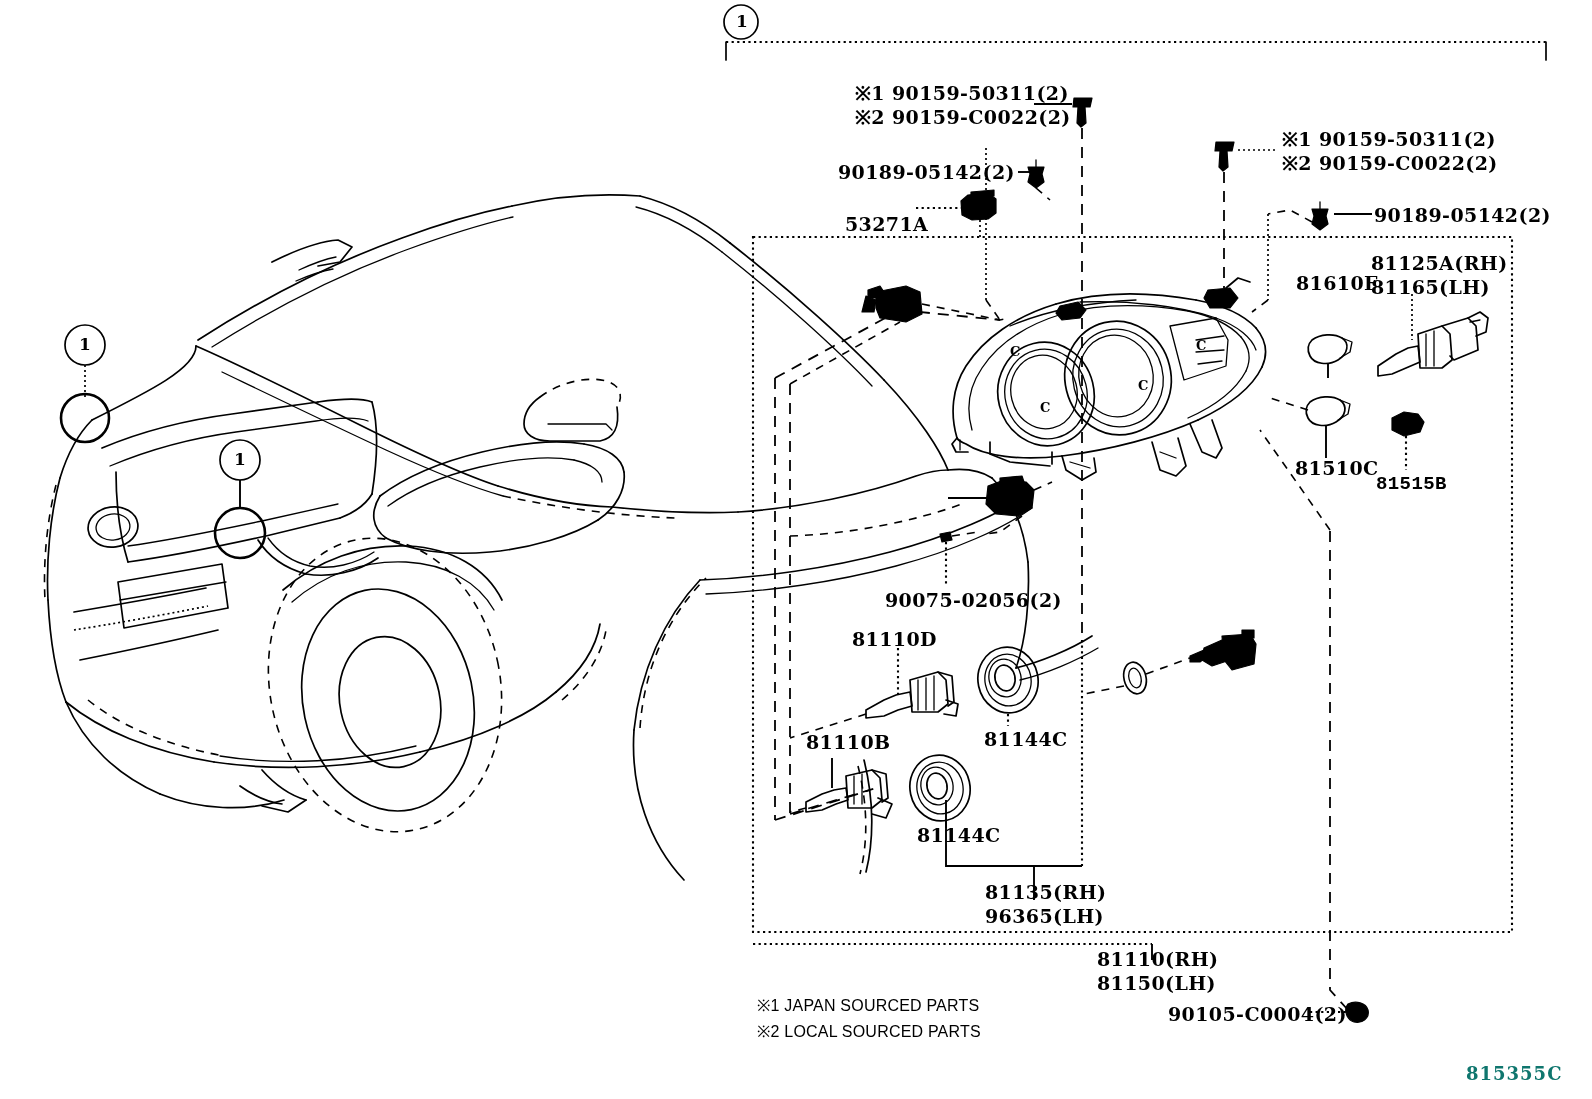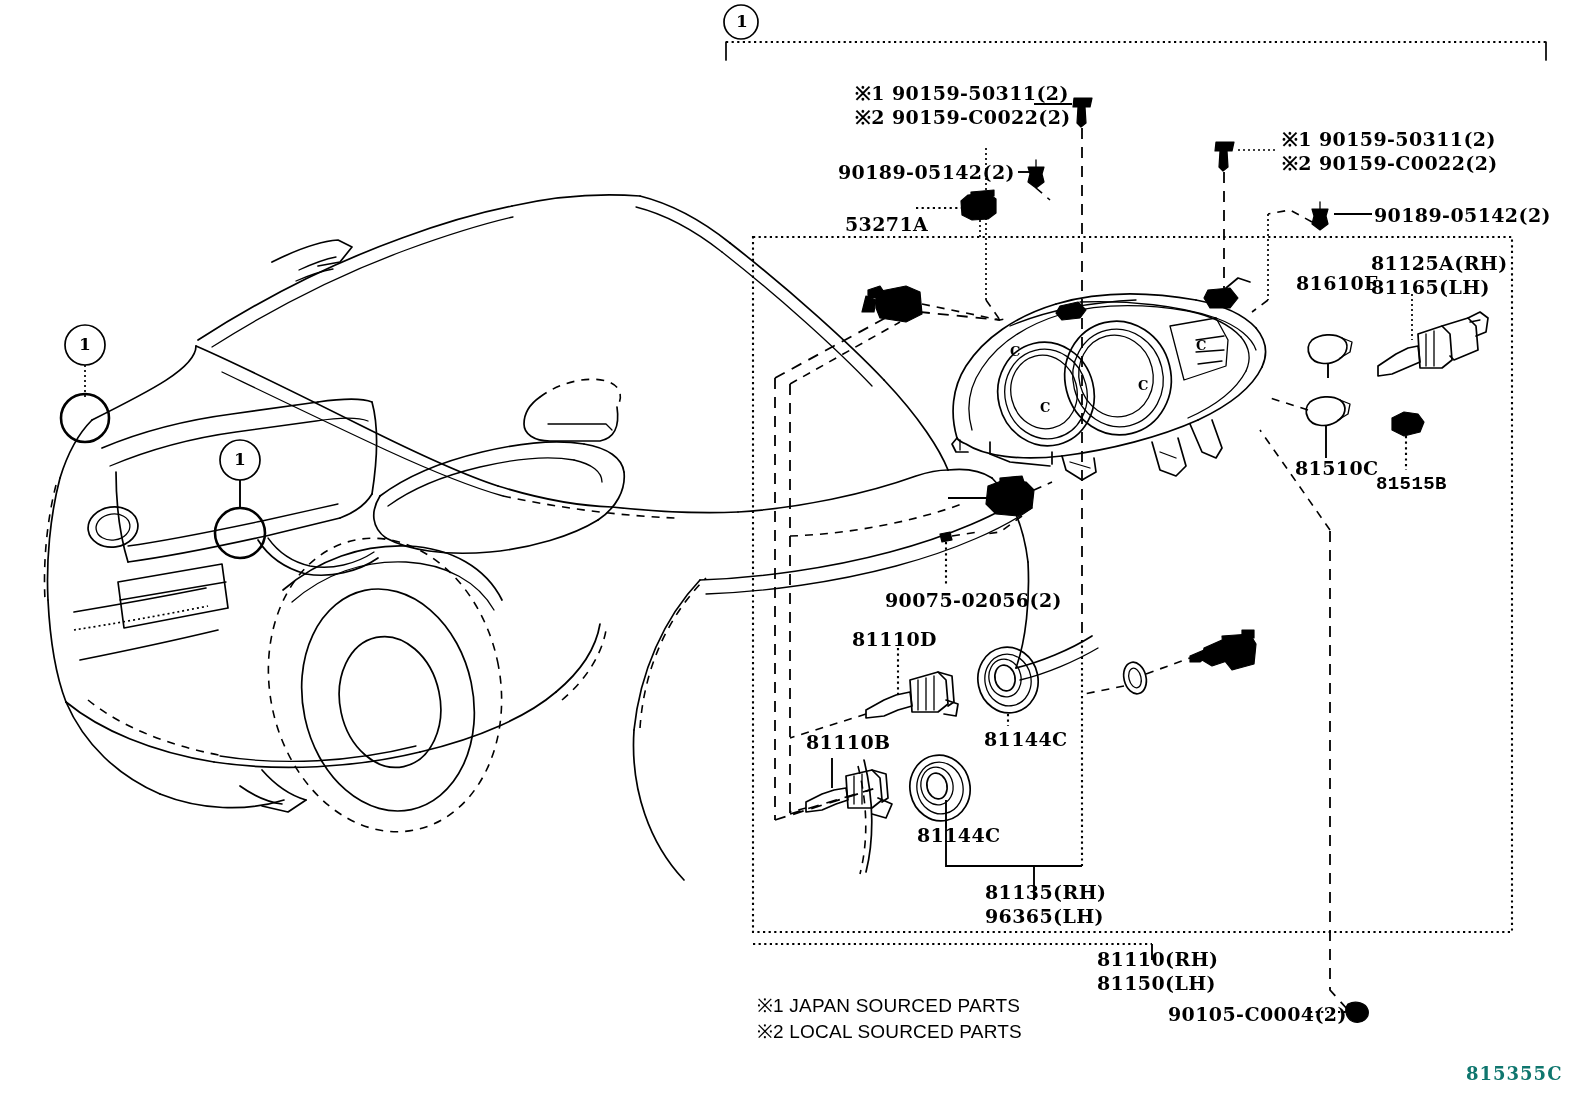--- a/index.html
+++ b/index.html
@@ -5,21 +5,21 @@
 <style>
   html,body{margin:0;padding:0;background:#ffffff;}
   body{width:1592px;height:1099px;position:relative;overflow:hidden;
        font-family:"DejaVu Serif",serif;color:#000;}
   #root{position:absolute;inset:0;}
   svg{position:absolute;top:0;left:0;width:1592px;height:1099px;}
   .lbl{position:absolute;font-family:"DejaVu Serif",serif;font-weight:bold;
        font-size:19px;letter-spacing:0.4px;white-space:pre;line-height:23px;color:#000;}
   .lbl.r{text-align:right;}
   .note{position:absolute;font-family:"Liberation Sans",sans-serif;font-weight:normal;
-        font-size:19px;white-space:pre;line-height:26px;color:#000;letter-spacing:0.2px;}
+        font-size:16px;white-space:pre;line-height:26px;color:#000;letter-spacing:0.2px;}
   .code{position:absolute;font-family:"DejaVu Serif",serif;font-weight:bold;
         font-size:18px;letter-spacing:1px;color:#0f766e;}
   .twoline{line-height:24px;}
 </style>
 </head>
 <body>
 
 <div id="root">
 
 <svg viewBox="0 0 1592 1099">

